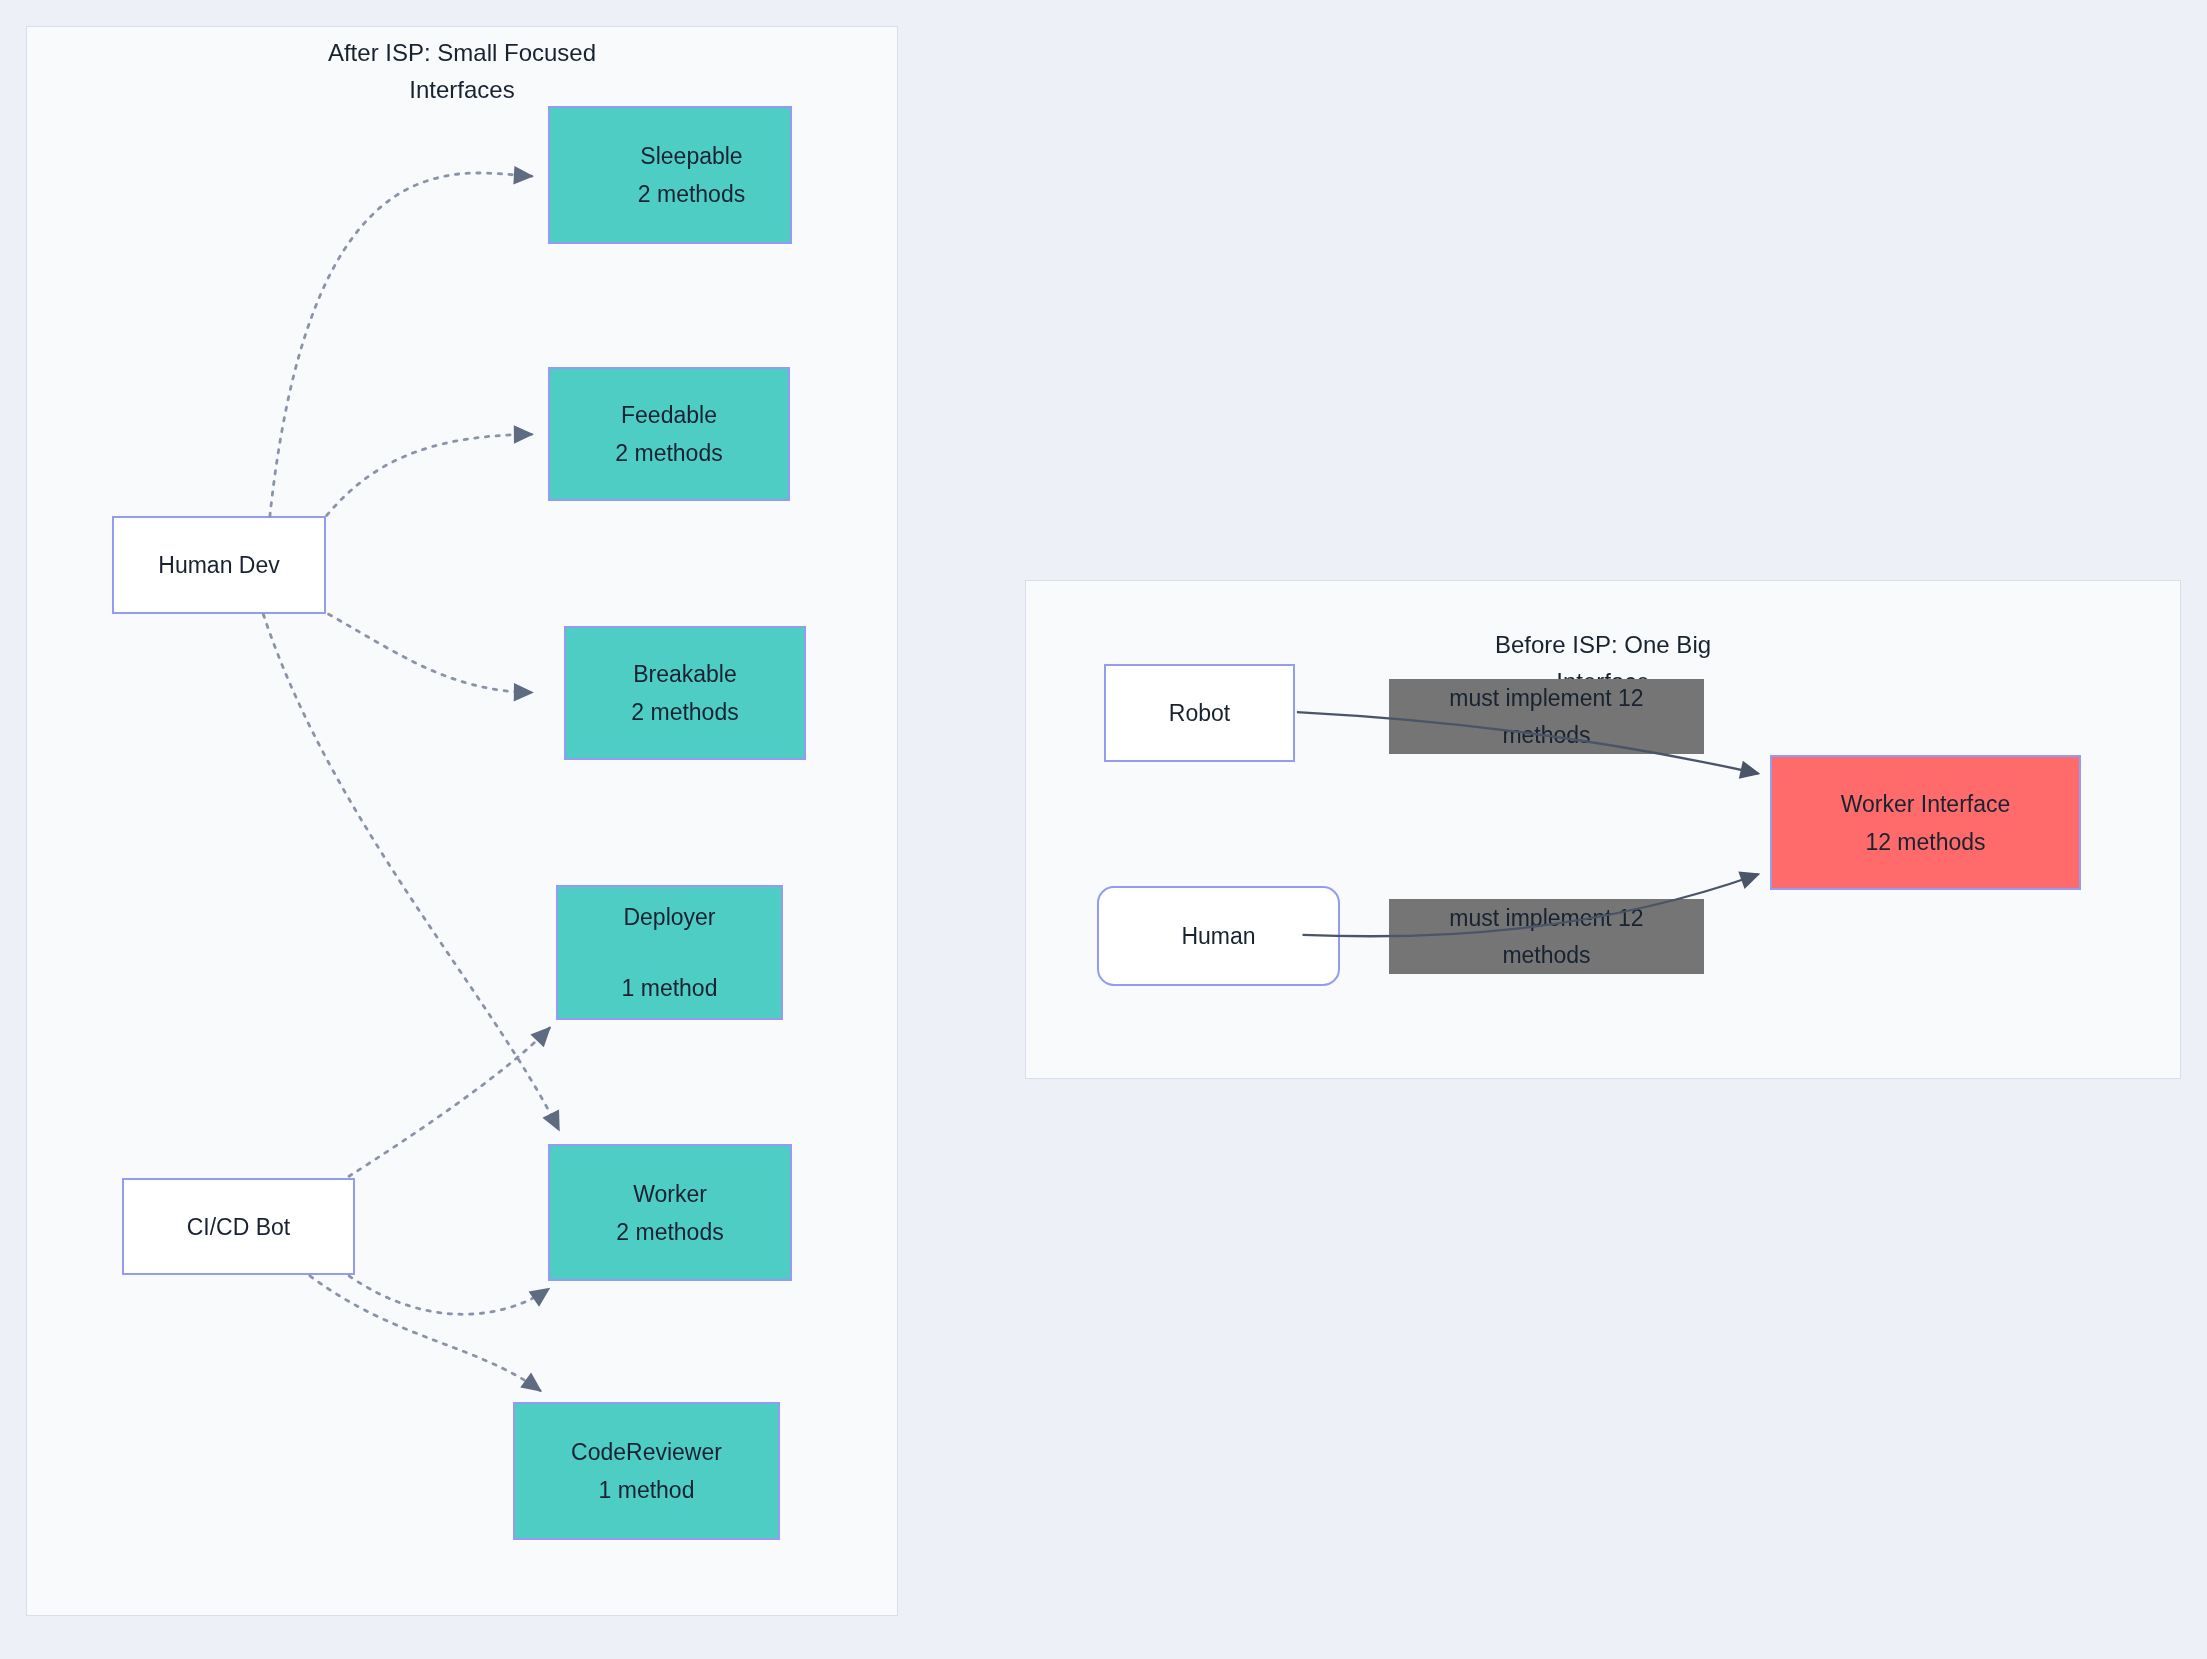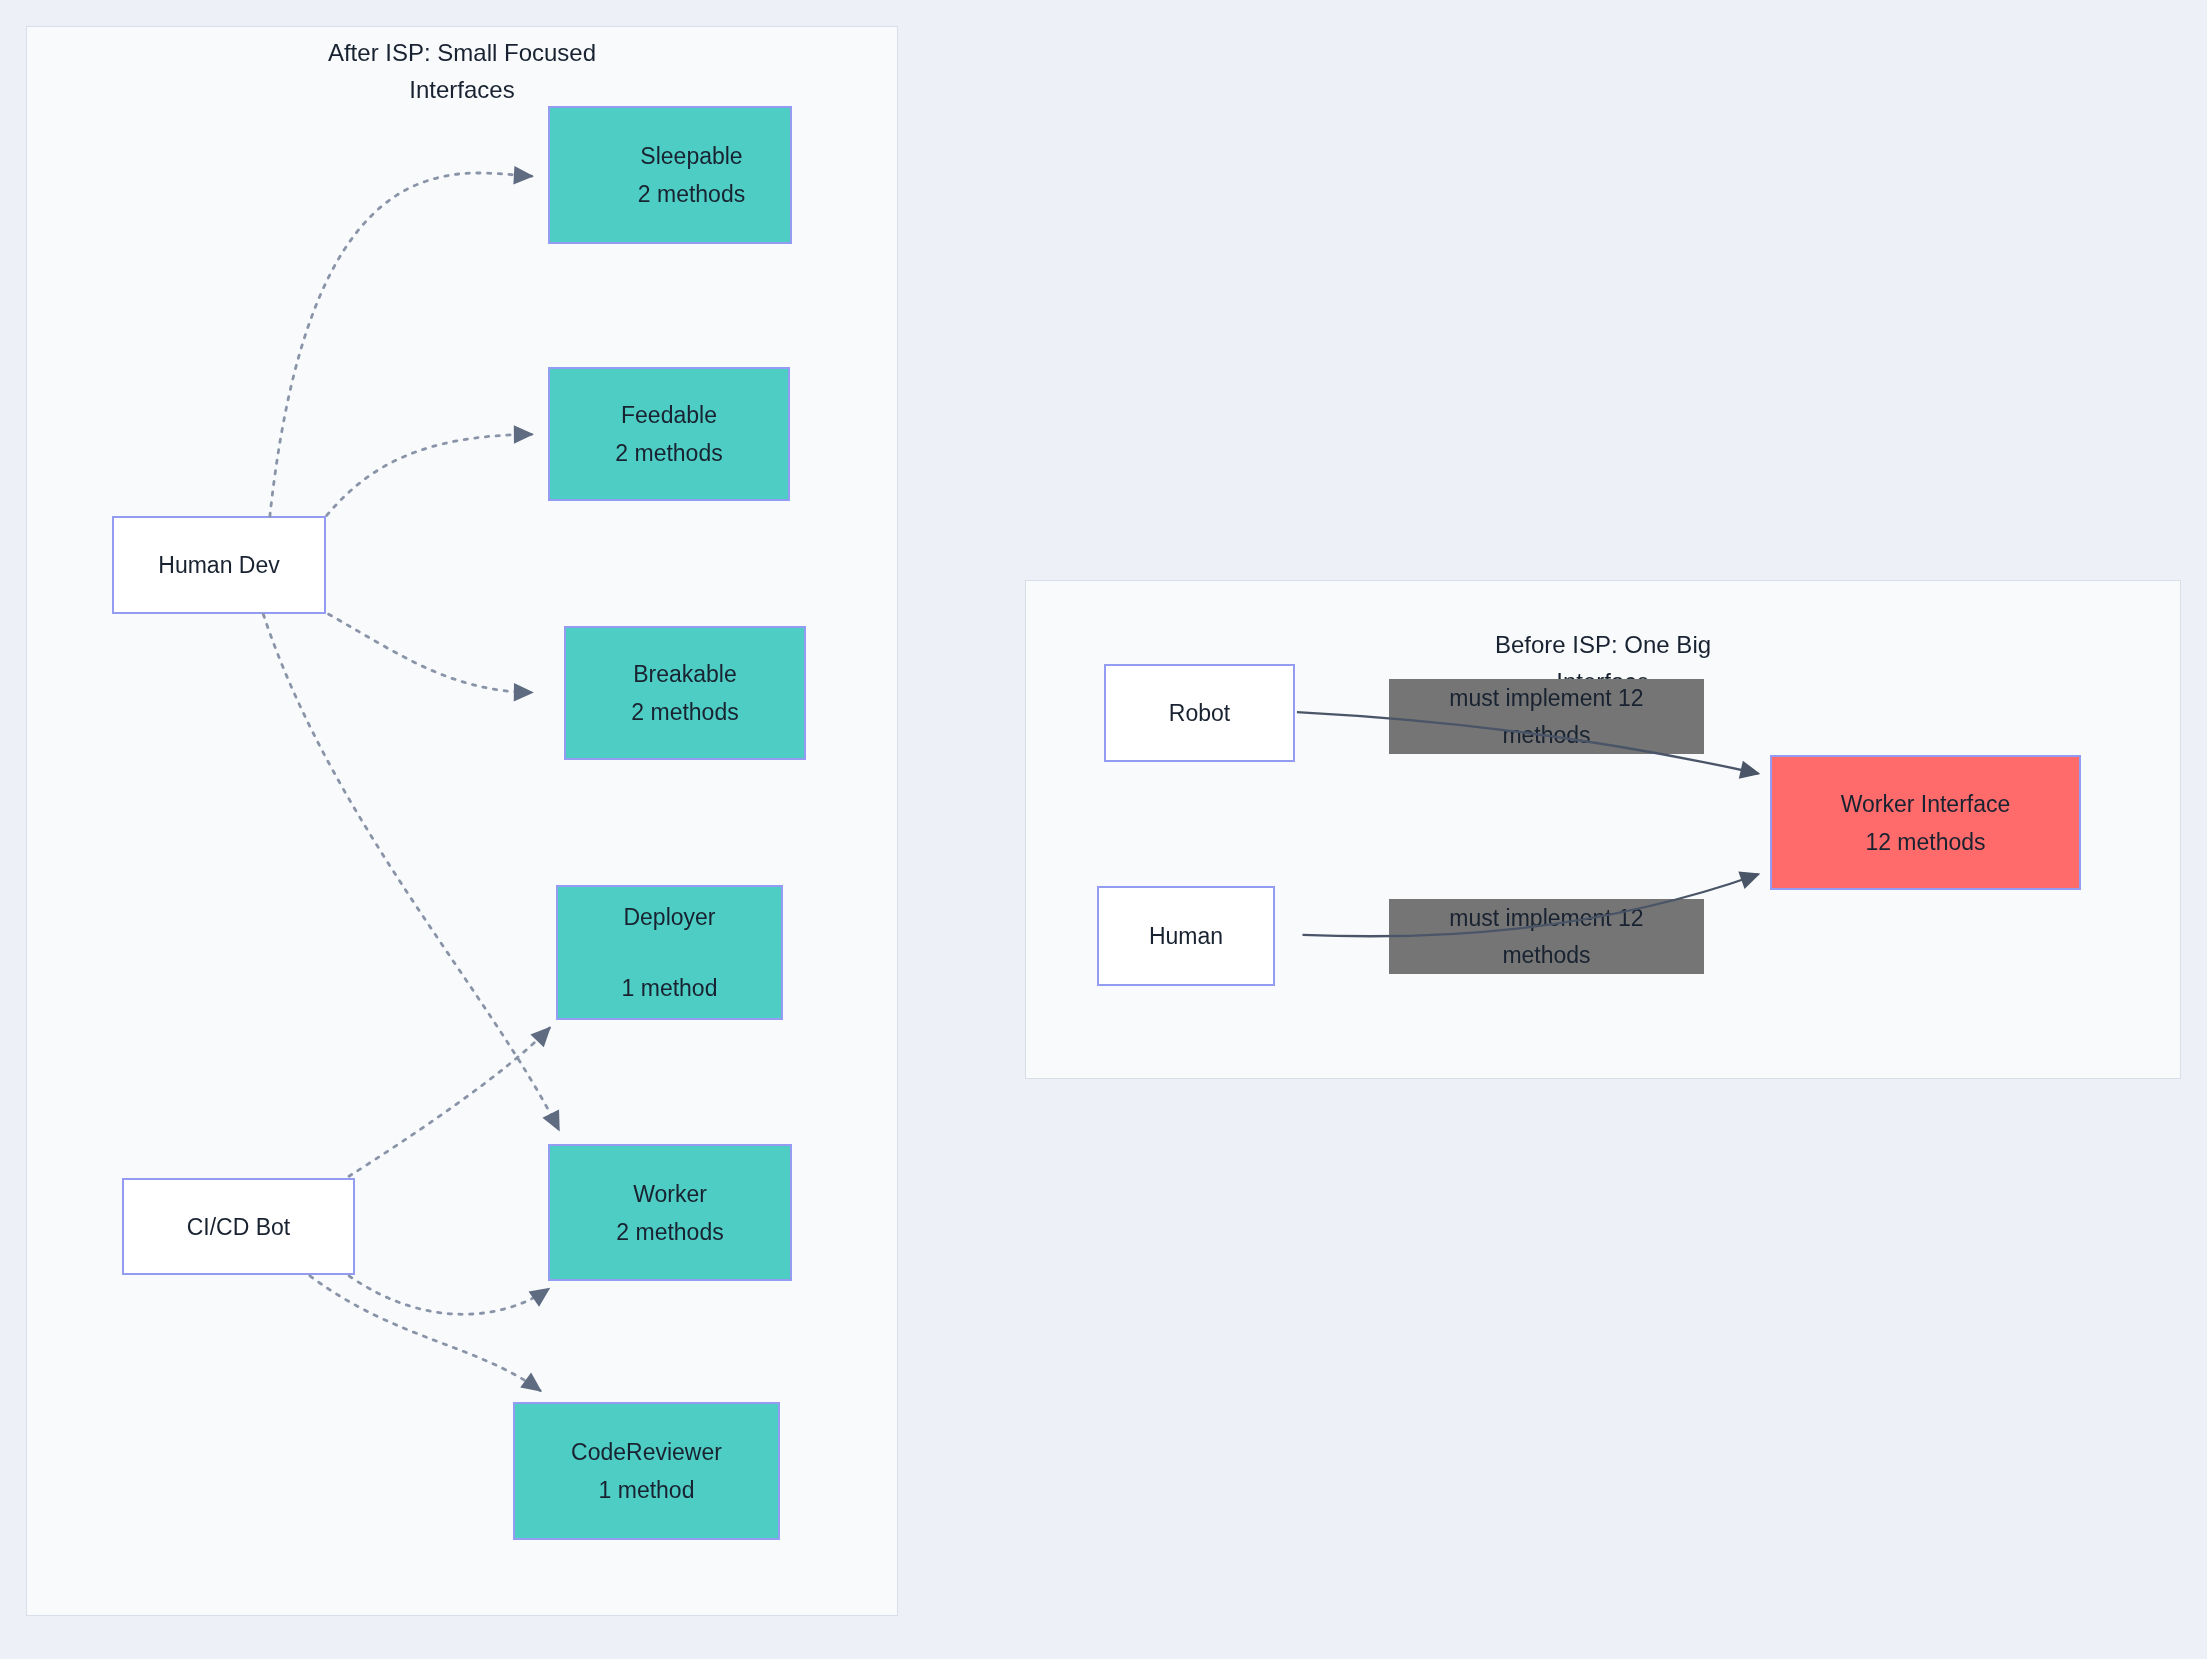--- a/index.html
+++ b/index.html
@@ -98,21 +98,21 @@
     <span>2 methods</span>
   </div>
   <div class="node teal" style="left:513px;top:1402px;width:267px;height:138px;">
     <span>CodeReviewer</span>
     <span>1 method</span>
   </div>
 
   <div class="node white" style="left:1104px;top:664px;width:191px;height:98px;">
     <span>Robot</span>
   </div>
-  <div class="node white" style="left:1097px;top:886px;width:178px;height:100px;">
+  <div class="node white" style="left:1097px;top:886px;width:243px;height:100px;border-radius:17px;">
     <span>Human</span>
   </div>
   <div class="node red" style="left:1770px;top:755px;width:311px;height:135px;">
     <span>Worker Interface</span>
     <span>12 methods</span>
   </div>
 
   <svg class="edges" width="2208" height="1659" viewBox="0 0 2368 1780">
     <defs>
       <marker id="arrow-dot" viewBox="0 0 12 12" refX="10" refY="6" markerUnits="userSpaceOnUse" markerWidth="27" markerHeight="23" orient="auto">

